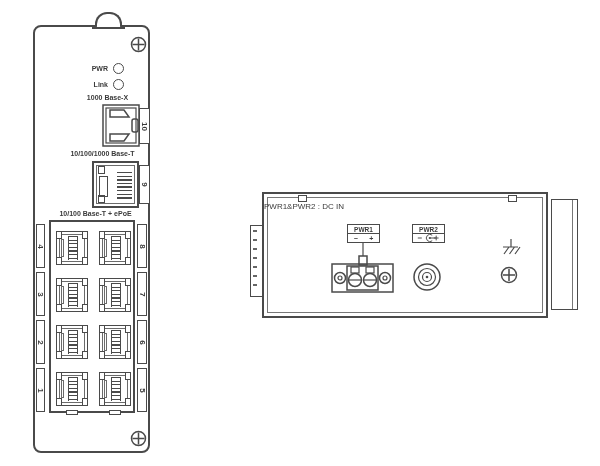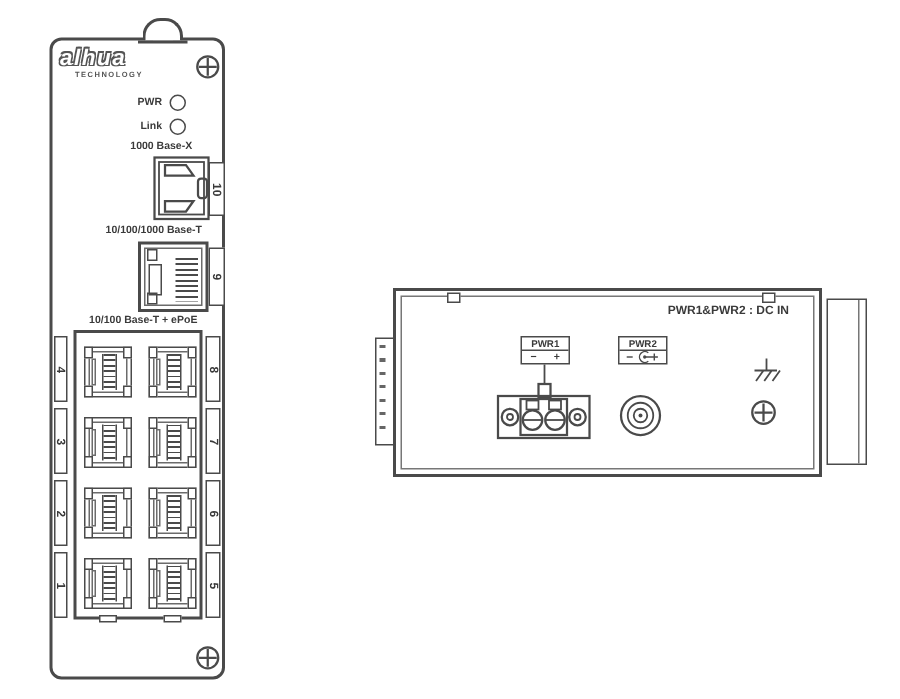--- a/index.html
+++ b/index.html
@@ -51,45 +51,41 @@
     border:2px solid var(--ln);background:#fff;z-index:2;}
   .device-top:before{content:"";position:absolute;inset:3px;border:1px solid #777;pointer-events:none;}
   .ttab{position:absolute;top:1px;width:9px;height:7px;border:1.5px solid var(--ln);background:#fff;z-index:1;}
   .side-strip{position:absolute;left:250px;top:225px;width:13px;height:72px;border:1.5px solid var(--ln);
     background:#fff;z-index:1;}
   .side-strip i{position:absolute;left:2px;top:4px;bottom:4px;width:4px;
     background:repeating-linear-gradient(180deg,#666 0 2px,transparent 2px 9px);}
   .flange{position:absolute;left:551px;top:199px;width:27px;height:111px;border:1.5px solid var(--ln);
     background:#fff;z-index:1;}
   .flange i{position:absolute;top:0;bottom:0;right:4px;width:1px;background:#777;}
-  .ttl{position:absolute;left:0;right:20px;top:8px;text-align:right;font-weight:bold;font-size:8px;color:var(--tx);}
+  .ttl{position:absolute;left:0;right:20px;top:8px;text-align:left;font-weight:normal;font-size:8px;color:var(--tx);}
 
   .pwrbox{position:absolute;top:30px;border:1.5px solid var(--ln);background:#fff;z-index:1;}
   .pwrbox .cap{display:flex;align-items:center;justify-content:center;height:9px;
     border-bottom:1.5px solid var(--ln);font-weight:bold;font-size:6.5px;}
   .pwrbox .row{display:flex;height:8px;}
   .pwrbox .cell{flex:1;display:flex;align-items:center;justify-content:center;font-weight:bold;font-size:7px;line-height:1;}
   .pwrbox .cell + .cell{border-left:0;}
   svg.draw{position:absolute;overflow:visible;z-index:1;}
   .s1{fill:none;stroke:var(--ln);stroke-width:1.5px;}
   .s2{fill:none;stroke:var(--ln);stroke-width:1.2px;}
   .sf{fill:var(--ln);stroke:none;}
 </style>
 </head>
 <body>
 
 <div class="stage">
 
   <div class="device-front">
     <div class="knob"></div>
 
-    <div class="logo">
-      <span class="main">alhua</span>
-      <span class="tag">TECHNOLOGY</span>
-    </div>
 
     <svg class="draw" style="left:95px;top:9px" width="17" height="17" viewBox="0 0 17 17">
       <circle class="s1" cx="8.5" cy="8.5" r="7"></circle>
         <path class="s1" d="M8.5 2.5 V14.5 M2.5 8.5 H14.5"></path>
     </svg>
 
     <span class="lbl" style="left:20px;top:38px;width:53px;text-align:right">PWR</span>
     <span class="led" style="left:78px;top:36px"></span>
     <span class="lbl" style="left:20px;top:54px;width:53px;text-align:right">Link</span>
     <span class="led" style="left:78px;top:52px"></span>

